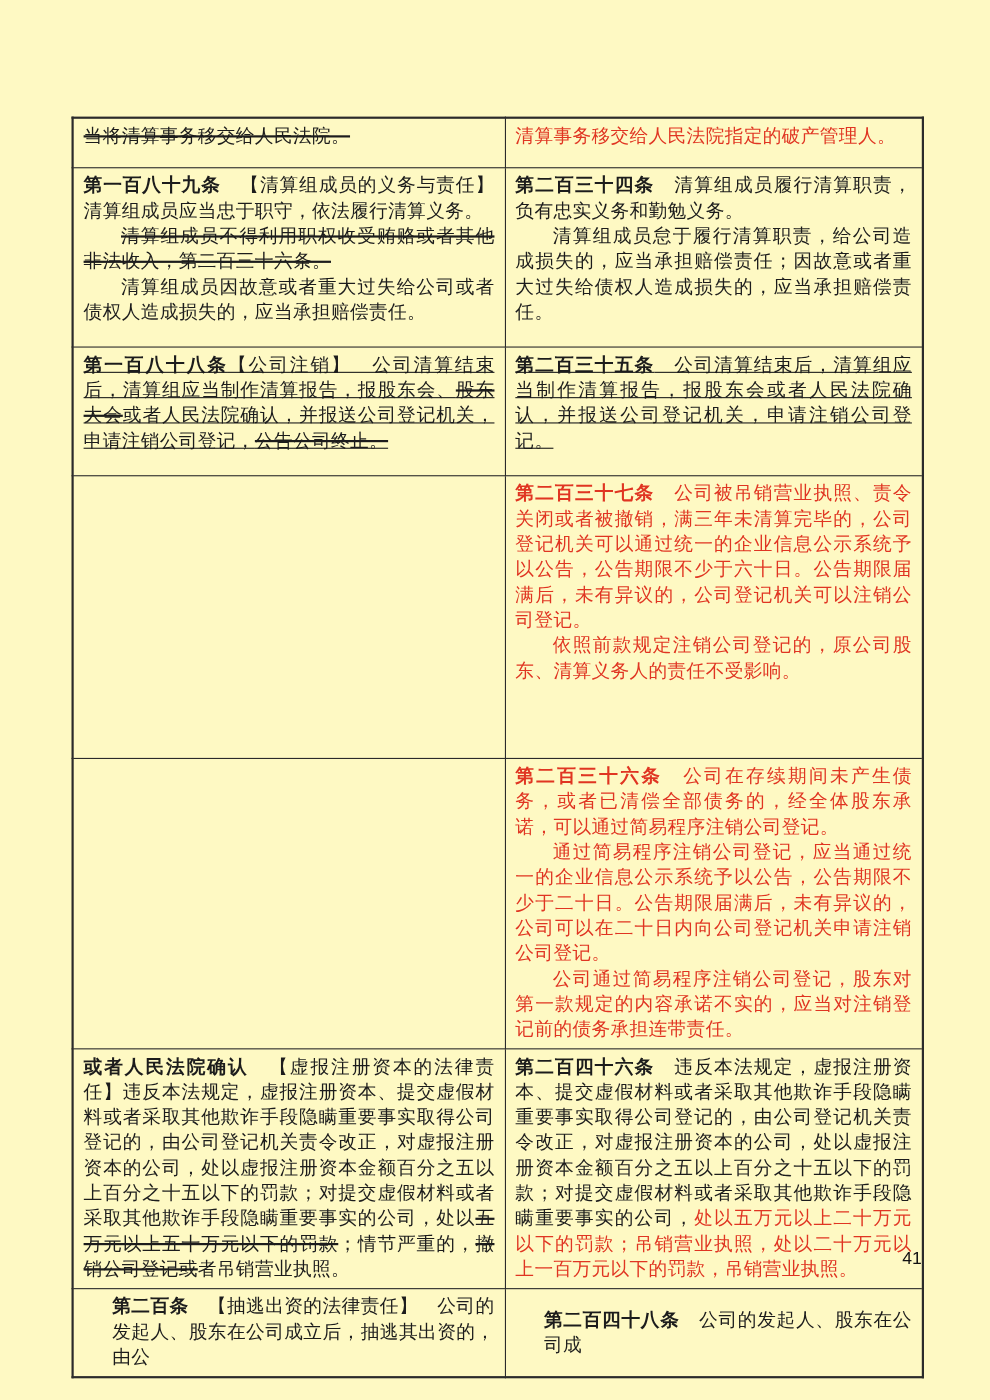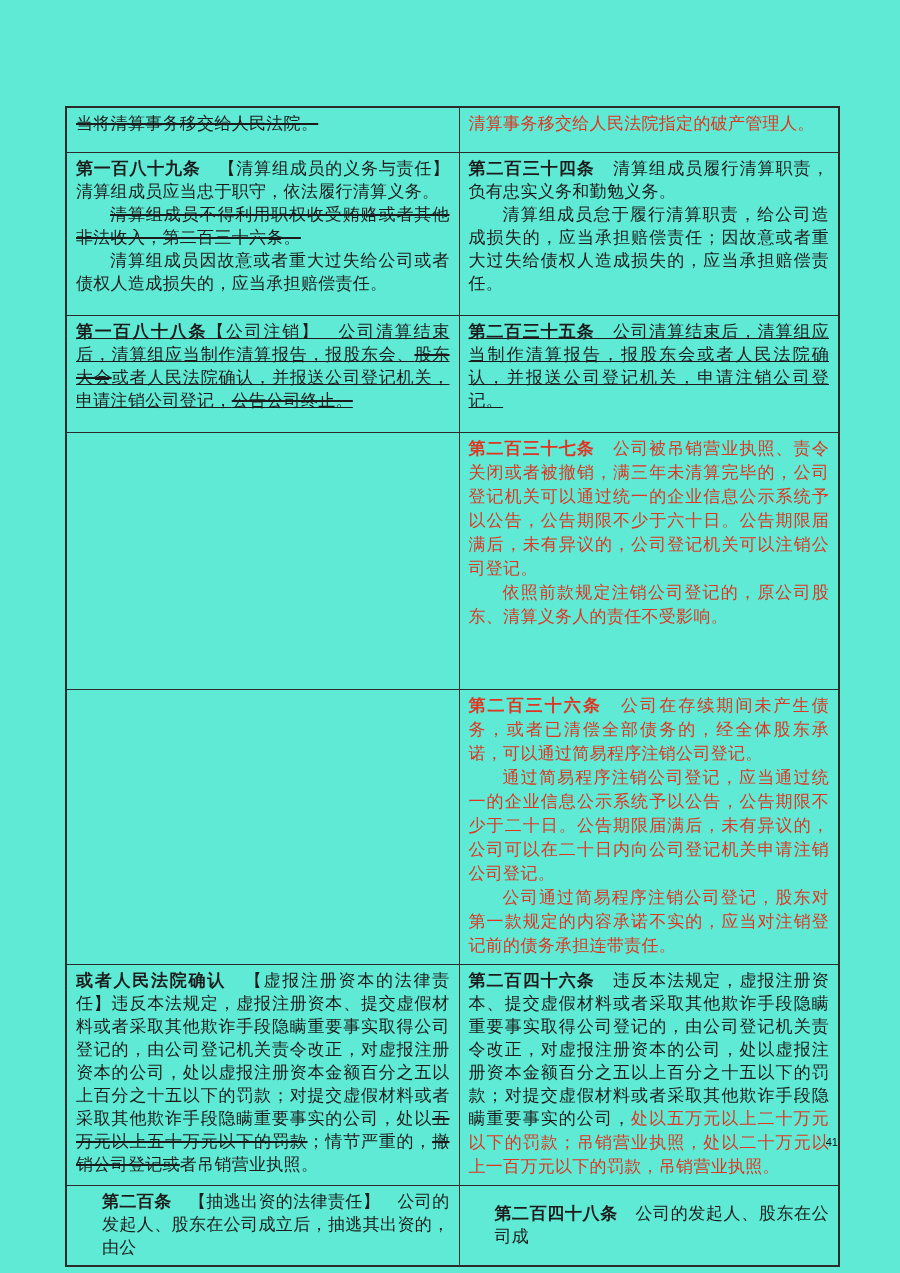--- a/index.html
+++ b/index.html
@@ -5,21 +5,21 @@
   :root{
     --red:#e03522;
     --ink:#1c1c1c;
     --border:#2b2b2b;
   }
   html,body{margin:0;padding:0;background:#ffffff;}
   .page{
     position:relative;
     width:900px;
     height:1273px;
-    background:#5eead4;
+    background:#fef9c3;
     font-family:"Liberation Serif","DejaVu Serif",serif;
     color:var(--ink);
     overflow:hidden;
   }
   table.cmp{
     position:absolute;
     left:65px;
     top:106px;
     width:773px;
     border-collapse:collapse;
@@ -37,36 +37,36 @@
     text-align:justify;
     letter-spacing:0.3px;
     word-break:break-all;
   }
   td.vcenter{vertical-align:middle;}
   .para{margin:0;}
   .para.indent{text-indent:2em;}
   .seg-n{}
   .seg-b{font-weight:bold;}
   .seg-s{text-decoration:line-through;text-decoration-thickness:1.5px;}
-  .seg-r{color:var(--red);font-family:Liberation Mono, monospace;}
+  .seg-r{color:var(--red);}
   .seg-br{color:var(--red);font-weight:bold;}
   
   tr:nth-child(1) td{height:34px;}
   tr:nth-child(2) td{height:152px;}
   tr:nth-child(3) td{height:106px;text-decoration:underline;}
   tr:nth-child(4) td{height:246px;}
   tr:nth-child(5) td{height:151px;}
   tr:nth-child(6) td{height:199px;}
   tr:nth-child(7) td{height:30px;padding-left:35px;}
   .page-number{
     position:absolute;
     top:1136px;
     right:62px;
     font-family:"Liberation Sans","DejaVu Sans",sans-serif;
-    font-size:11px;
+    font-size:16px;
     color:#111;
   }
 </style>
 </head>
 <body>
 
 <div class="page">
   <table class="cmp">
     <colgroup>
       <col class="c-left">

